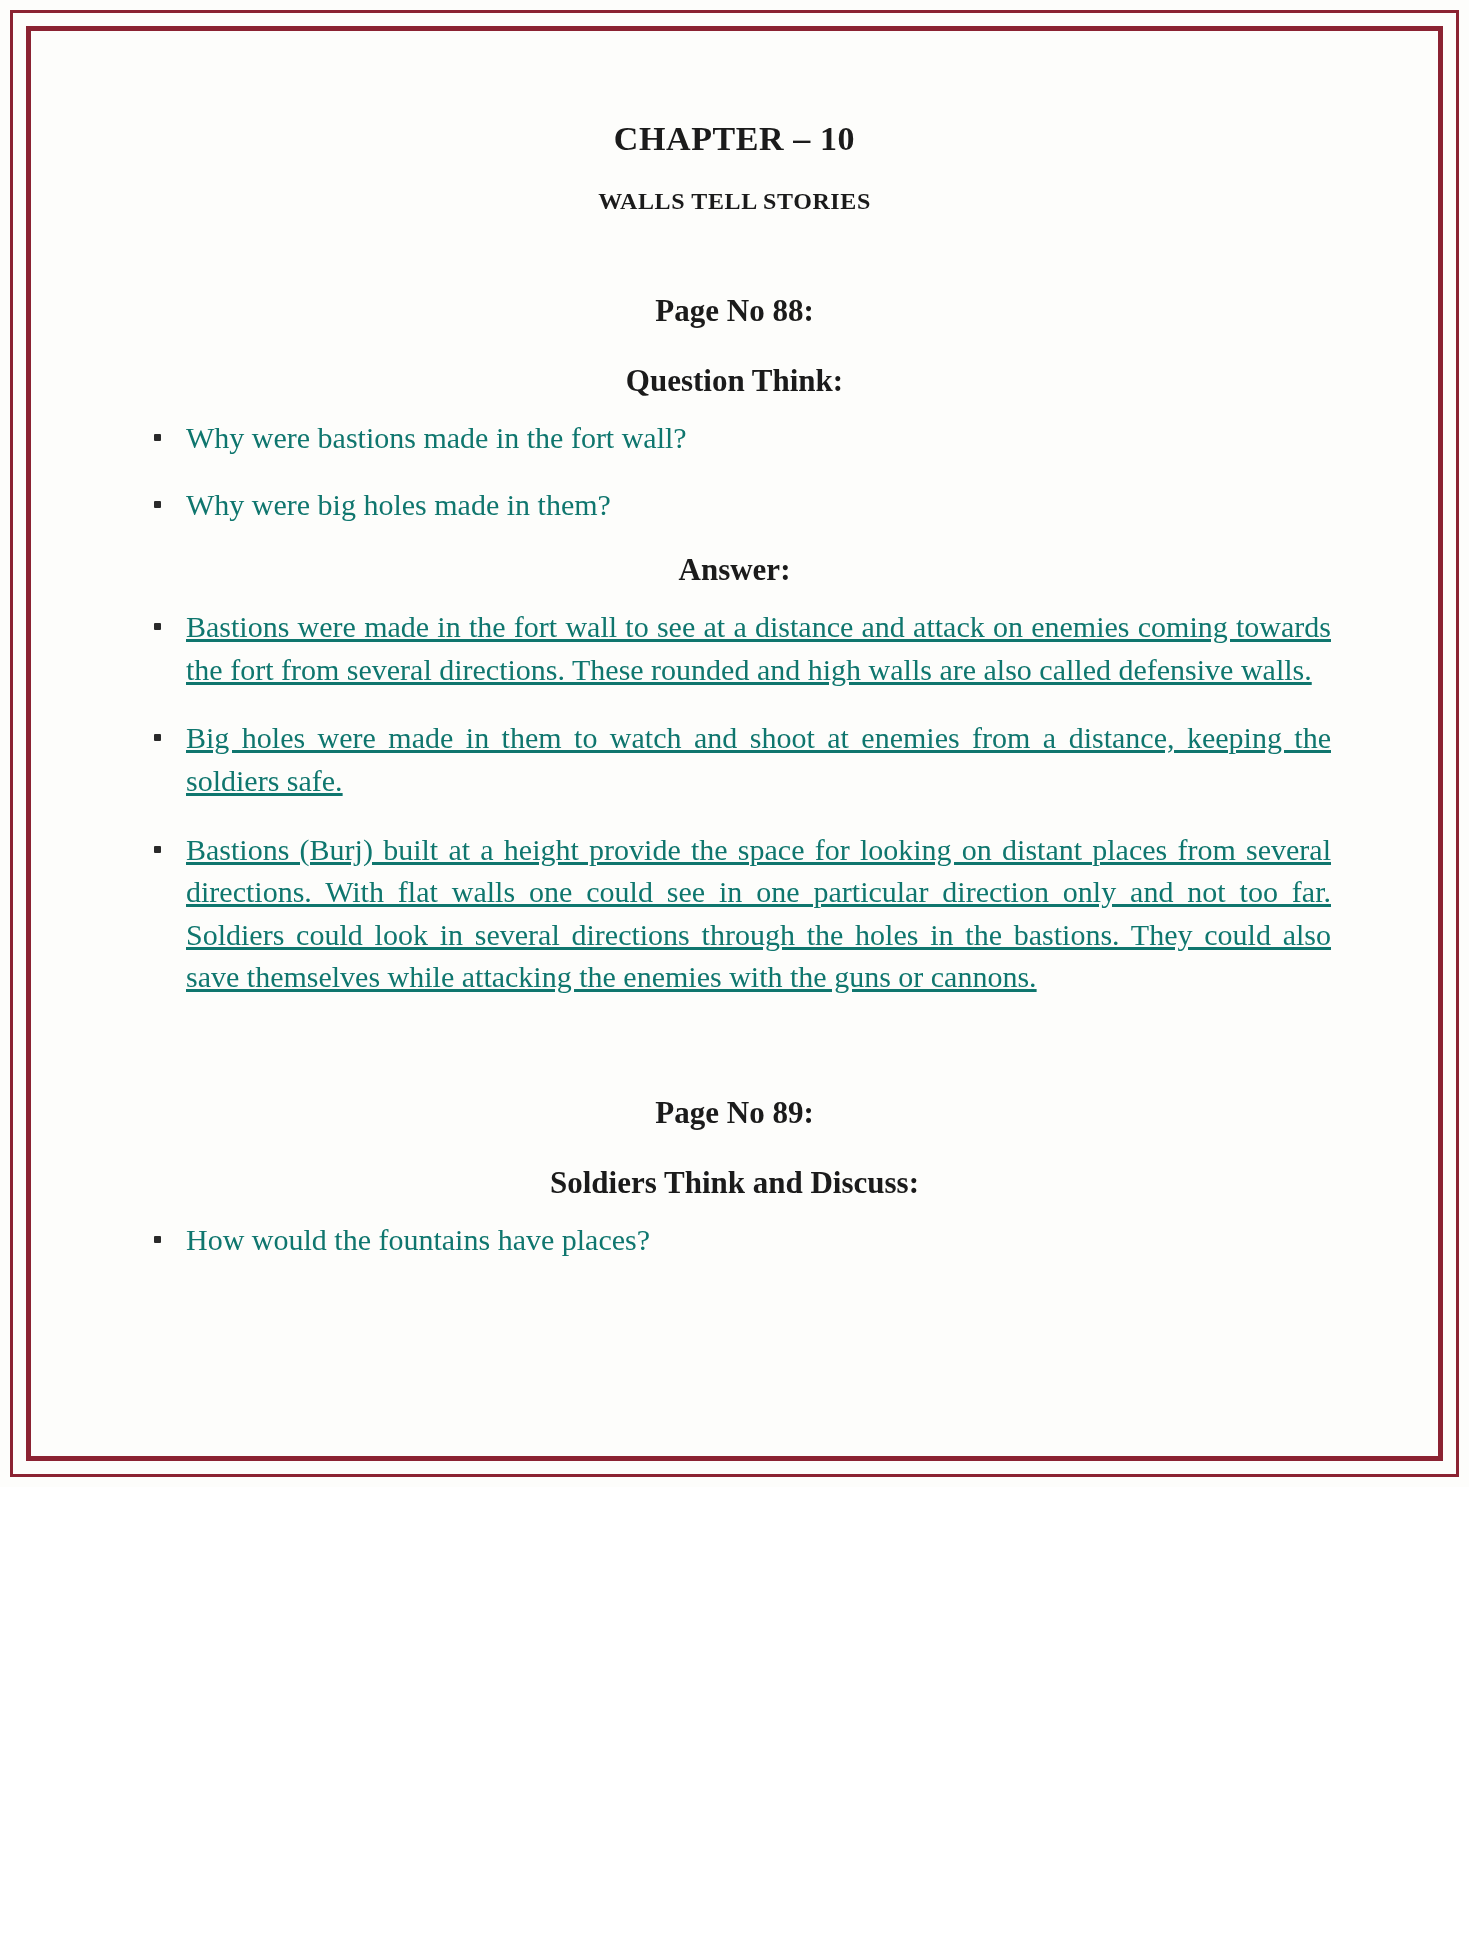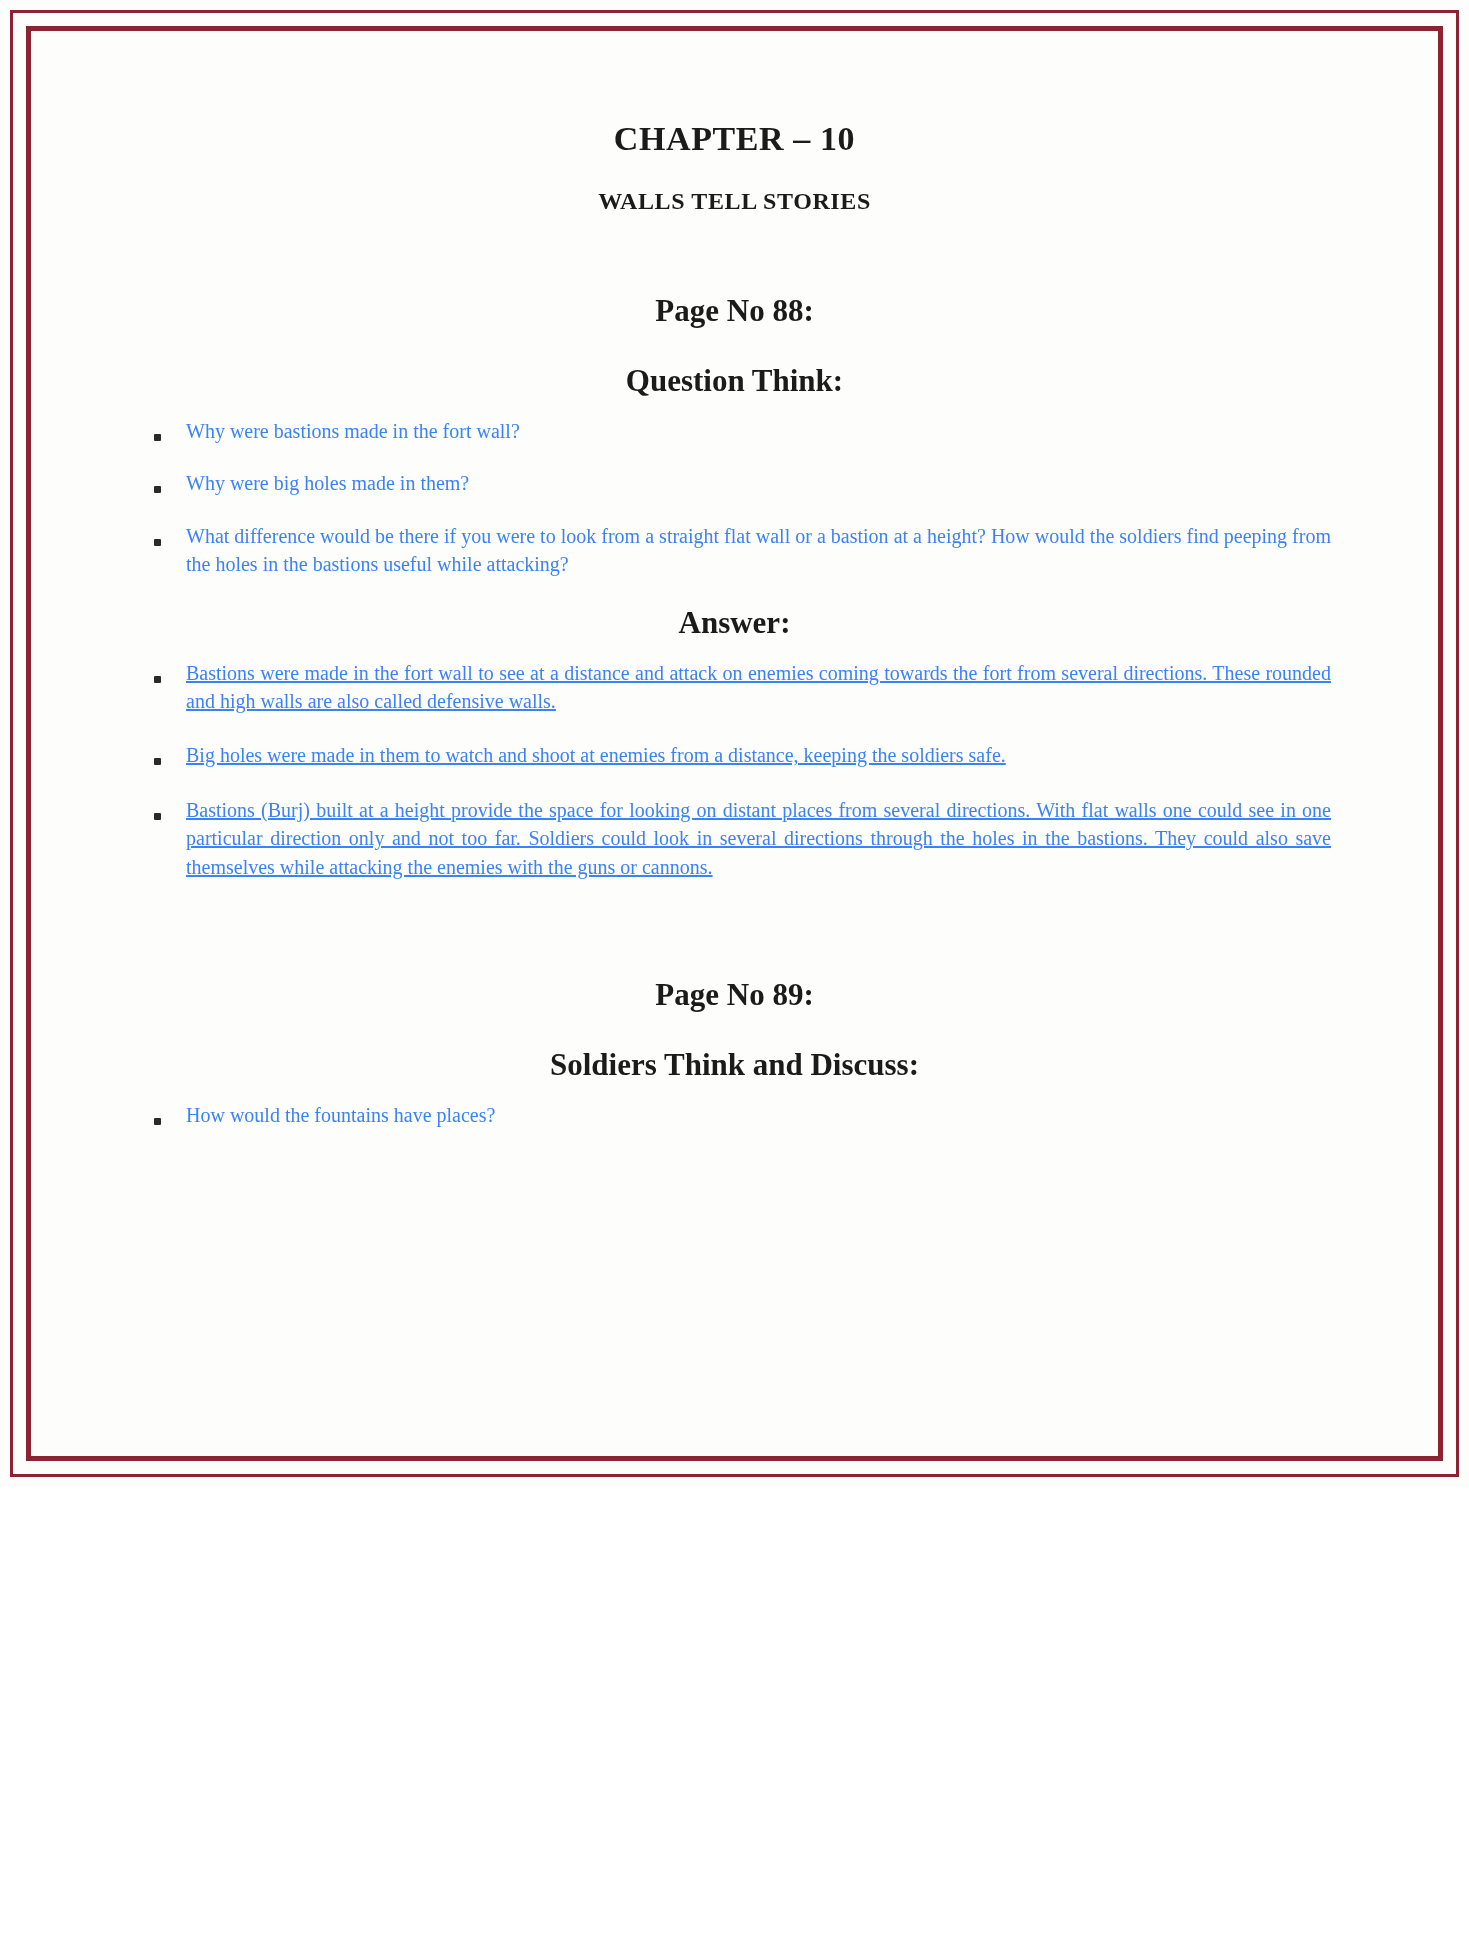--- a/index.html
+++ b/index.html
@@ -82,24 +82,24 @@
   }
 
   ul.bullets {
     list-style: none;
     margin: 0 0 26px 0;
     padding: 0;
   }
   ul.bullets li {
     position: relative;
     padding-left: 48px;
-    font-size: 20px;
+    font-size: 30px;
     line-height: 1.42;
     margin-bottom: 19px;
-    color: #3b82f6;
+    color: #0f766e;
   }
   ul.bullets li::before {
     content: "";
     position: absolute;
     left: 16px;
     top: 17px;
     width: 7px;
     height: 7px;
     background: #2a2a2a;
     border-radius: 1px;
@@ -132,21 +132,20 @@
 
     <div>
 
       <div class="page-no">Page No 88:</div>
 
       <div class="section-heading">Question Think:</div>
 
       <ul class="bullets tight">
         <li>Why were bastions made in the fort wall?</li>
         <li>Why were big holes made in them?</li>
-        <li class="justify">What difference would be there if you were to look from a straight flat wall or a bastion at a height? How would the soldiers find peeping from the holes in the bastions useful while attacking?</li>
       </ul>
 
       <div class="section-heading">Answer:</div>
 
       <ul class="bullets answers">
         <li class="justify">Bastions were made in the fort wall to see at a distance and attack on enemies coming towards the fort from several directions. These rounded and high walls are also called defensive walls.</li>
         <li class="justify">Big holes were made in them to watch and shoot at enemies from a distance, keeping the soldiers safe.</li>
         <li class="justify">Bastions (Burj) built at a height provide the space for looking on distant places from several directions. With flat walls one could see in one particular direction only and not too far. Soldiers could look in several directions through the holes in the bastions. They could also save themselves while attacking the enemies with the guns or cannons.</li>
       </ul>
 

